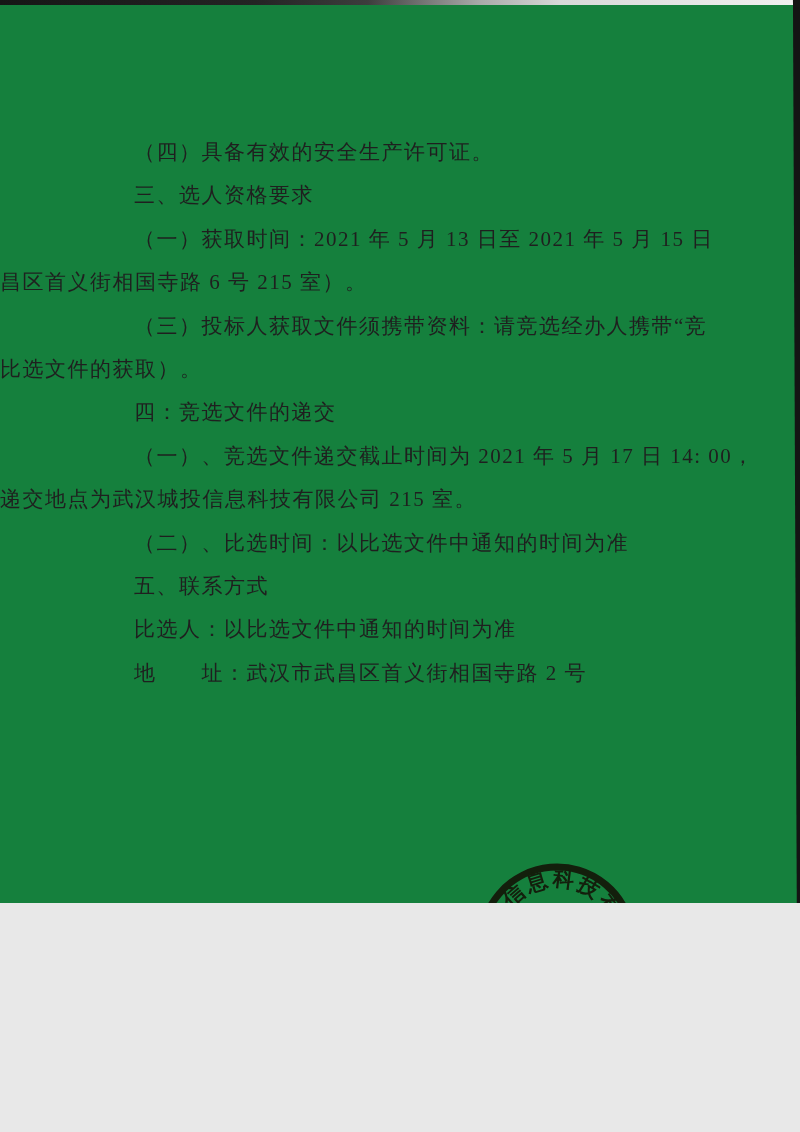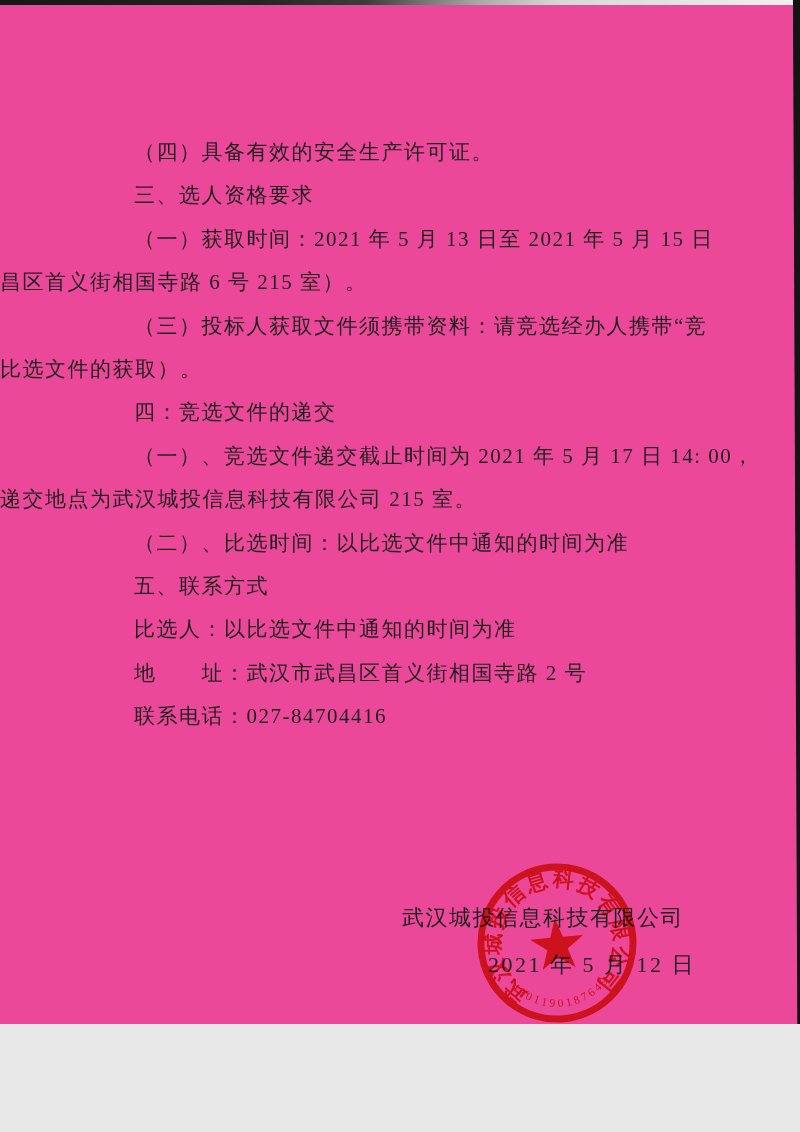--- a/index.html
+++ b/index.html
@@ -1,19 +1,19 @@
 <!DOCTYPE html>
 <html><head>
 <meta charset="utf-8">
 <style>
   html,body{margin:0;padding:0;background:#e8e8e8;}
   .page{
     position:relative;
-    width:800px;height:1024px;
-    background:#ec4899;
+    width:800px;height:903px;
+    background:#15803d;
     overflow:hidden;
     font-family:"Liberation Serif","DejaVu Serif",serif;
     color:#1f1f1f;
   }
   
   .scan-top{
     position:absolute;top:0;left:0;width:800px;height:5px;
     background:linear-gradient(to right,
       #161616 0%, #242424 32%, #3d3d3d 46%, #7d7d7d 54%,
       #aaaaaa 60%, #d8d8d8 70%, #f1f1f1 100%);
@@ -67,21 +67,20 @@
     <div class="line">昌区首义街相国寺路 6 号 215 室）。</div>
     <div class="line indent">（三）投标人获取文件须携带资料：请竞选经办人携带“竞</div>
     <div class="line">比选文件的获取）。</div>
     <div class="line indent">四：竞选文件的递交</div>
     <div class="line indent">（一）、竞选文件递交截止时间为 2021 年 5 月 17 日 14: 00，</div>
     <div class="line">递交地点为武汉城投信息科技有限公司 215 室。</div>
     <div class="line indent">（二）、比选时间：以比选文件中通知的时间为准</div>
     <div class="line indent">五、联系方式</div>
     <div class="line indent">比选人：以比选文件中通知的时间为准</div>
     <div class="line indent">地　　址：武汉市武昌区首义街相国寺路 2 号</div>
-    <div class="line indent">联系电话：027-84704416</div>
   </div>
 
   <div class="sig-company">武汉城投信息科技有限公司</div>
   <div class="sig-date">2021 年 5 月 12 日</div>
 
   <svg class="seal" viewBox="-115 -115 230 230" xmlns="http://www.w3.org/2000/svg">
     <defs>
       <path id="arcTop" d="M -32.7 46.7 A 57 57 0 1 1 32.7 46.7" fill="none"></path>
       <path id="arcBottom" d="M -56.5 30 A 64 64 0 0 0 56.5 30" fill="none"></path>
     </defs>

